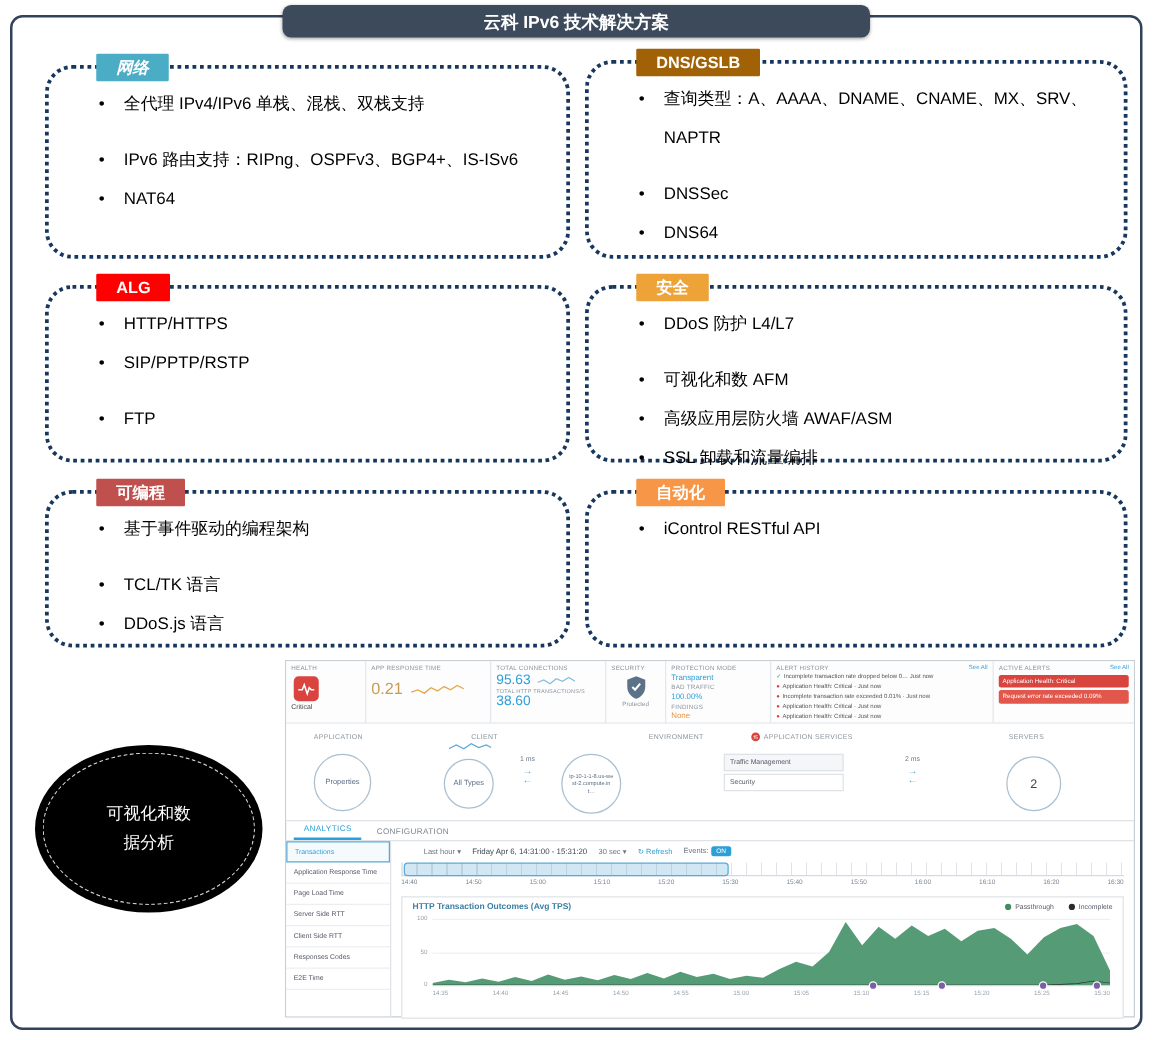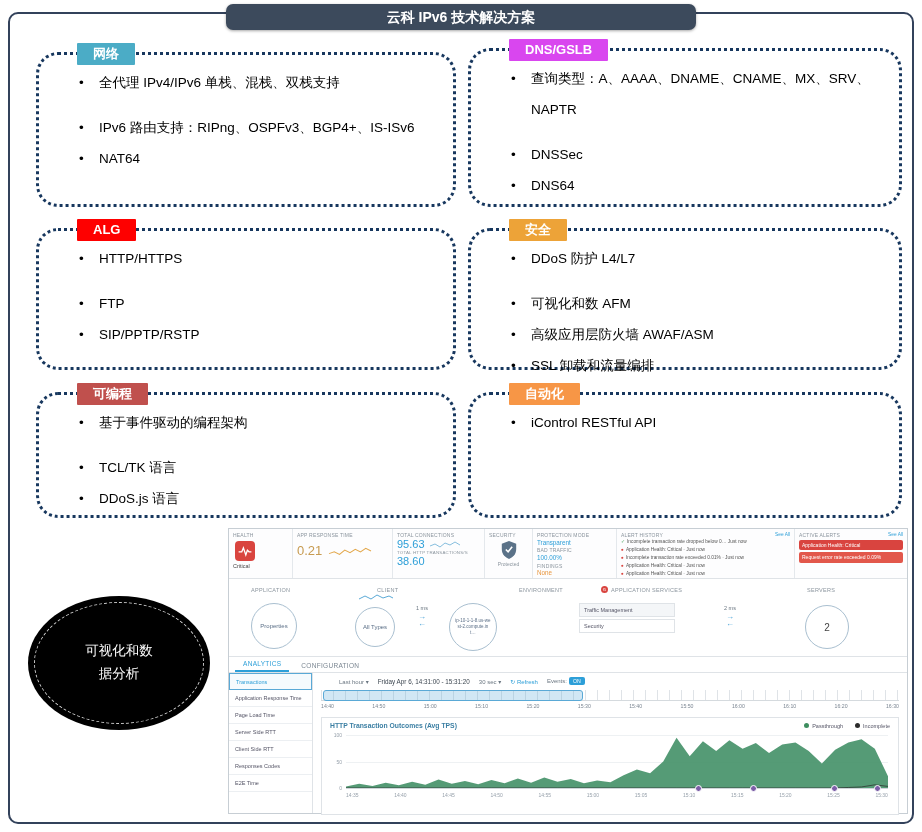--- a/index.html
+++ b/index.html
@@ -103,39 +103,39 @@
   .event-dot{position:absolute;bottom:-4px;width:7px;height:7px;border-radius:50%;background:#7b5ea7;border:1px solid #fff;z-index:2}
   .xlab-row{display:flex;justify-content:space-between;margin:3px 10px 0 24px;font-size:5px;color:#97a1ab}
 </style>
 </head>
 <body>
 
 <div class="frame"></div>
 <div class="title-pill">云科 IPv6 技术解决方案</div>
 
 <div class="fbox" id="box-network">
-  <div class="tag" style="background-color: rgb(75, 172, 198);">网络</div>
+  <div class="tag" style="background-color: rgb(75, 172, 198); font-style: italic;">网络</div>
   <div class="content">
     <div class="bullet">
         <span class="dot i-bullet"></span>
         <span class="txt">全代理 IPv4/IPv6 单栈、混栈、双栈支持</span>
       </div>
     <div class="bullet gap">
         <span class="dot i-bullet"></span>
         <span class="txt">IPv6 路由支持：RIPng、OSPFv3、BGP4+、IS-ISv6</span>
       </div>
     <div class="bullet">
         <span class="dot i-bullet"></span>
         <span class="txt">NAT64</span>
       </div>
   </div>
 </div>
 
 <div class="fbox" id="box-dns">
-  <div class="tag" style="background-color: #d946ef;">DNS/GSLB</div>
+  <div class="tag" style="background-color: #a16207;">DNS/GSLB</div>
   <div class="content">
     <div class="bullet">
         <span class="dot i-bullet"></span>
         <span class="txt">查询类型：A、AAAA、DNAME、CNAME、MX、SRV、NAPTR</span>
       </div>
     <div class="bullet gap">
         <span class="dot i-bullet"></span>
         <span class="txt">DNSSec</span>
       </div>
     <div class="bullet">
@@ -145,27 +145,27 @@
   </div>
 </div>
 
 <div class="fbox" id="box-alg">
   <div class="tag" style="background-color: rgb(254, 0, 0);">ALG</div>
   <div class="content">
     <div class="bullet">
         <span class="dot i-bullet"></span>
         <span class="txt">HTTP/HTTPS</span>
       </div>
+    <div class="bullet">
+        <span class="dot i-bullet"></span>
+        <span class="txt">SIP/PPTP/RSTP</span>
+      </div>
     <div class="bullet gap">
         <span class="dot i-bullet"></span>
         <span class="txt">FTP</span>
-      </div>
-    <div class="bullet">
-        <span class="dot i-bullet"></span>
-        <span class="txt">SIP/PPTP/RSTP</span>
       </div>
   </div>
 </div>
 
 <div class="fbox" id="box-sec">
   <div class="tag" style="background-color: rgb(237, 163, 56);">安全</div>
   <div class="content">
     <div class="bullet">
         <span class="dot i-bullet"></span>
         <span class="txt">DDoS 防护 L4/L7</span>

